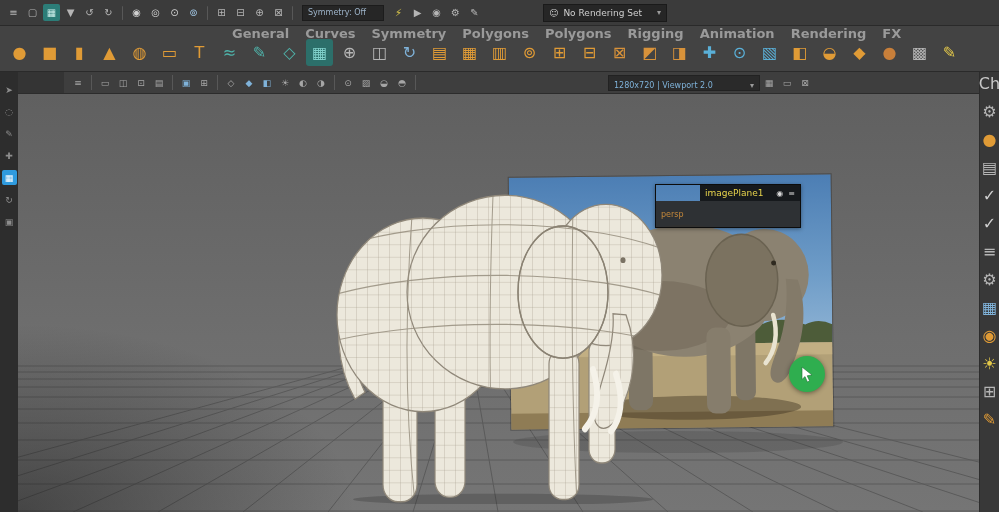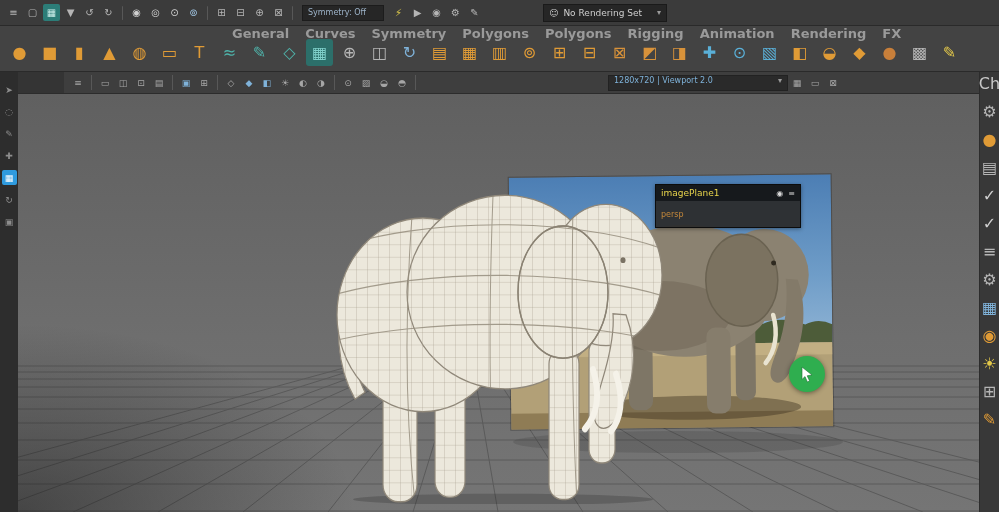--- a/index.html
+++ b/index.html
@@ -37,41 +37,41 @@
                align-items:center; justify-content:center; border-radius:2px; }
   .tool-slot.active { background:#2f9bdf; color:#fff; }
   .center { flex:1; display:flex; flex-direction:column; min-width:0; }
 
   .row3 { height:22px; background:#3e3e3e; border-bottom:1px solid #2c2c2c; display:flex;
           align-items:center; gap:1px; padding:0 4px 0 52px; position:relative; }
   .row3::before { content:""; position:absolute; left:0; top:0; width:46px; height:100%; background:#343434; }
   .vp-icon { width:16px; height:15px; font-size:9px; color:#a6a6a6; display:flex;
              align-items:center; justify-content:center; }
   .vp-dropdown { margin-left:188px; height:16px; background:#2a2a2a; border:1px solid #222;
-                 color:#7fb2d9; font-size:8px; padding:0 5px; display:flex; align-items:flex-start;
-                 gap:5px; width:180px; }
+                 color:#7fb2d9; font-size:8px; padding:0 5px; display:flex; align-items:flex-end;
+                 gap:5px; width:152px; }
 
   .viewport { flex:1; position:relative; overflow:hidden;
               background:linear-gradient(#606060,#6e6e6e 58%,#757575); }
   .floor { position:absolute; left:0; top:0; width:100%; height:100%; }
   .vignette { position:absolute; left:0; bottom:0; width:340px; height:190px; pointer-events:none;
               background:radial-gradient(ellipse at 0% 100%, rgba(22,22,22,.5), rgba(22,22,22,0) 70%); }
 
   .photo-plane { position:absolute; left:492px; top:82px; width:322px; height:252px;
                  transform:rotate(-0.6deg); outline:1px solid rgba(0,0,0,.25); }
   .model { position:absolute; left:305px; top:50px; width:362px; height:360px; }
 
   .watermark { position:absolute; left:352px; top:146px; width:320px; text-align:center;
                font-size:18px; font-weight:bold; letter-spacing:2px; color:#2b55d4; opacity:.8;
                pointer-events:none; }
 
   .hud { position:absolute; left:637px; top:90px; width:146px; border:1px solid #0c0c0c;
          font-size:9px; box-shadow:0 1px 4px rgba(0,0,0,.4); }
   .hud-row1 { background:rgba(18,18,18,.94); color:#e8d44c; height:16px; display:flex;
-              align-items:center; padding:0 5px; gap:5px; }
+              align-items:center; padding:0 5px; gap:5px;margin-left:44px; }
   .hud-row1 .hud-title { flex:1; white-space:nowrap; overflow:hidden; }
   .hud-btn { color:#d8d8d8; font-size:8px; cursor:default; }
   .hud-row2 { background:rgba(44,44,44,.94); color:#c5883a; height:26px; display:flex;
               align-items:center; padding:0 5px; font-size:8px; }
 
   .cursor-btn { position:absolute; left:771px; top:262px; width:36px; height:36px; border-radius:50%;
                 background:#2fae4f; box-shadow:0 1px 5px rgba(0,0,0,.45); display:flex;
                 align-items:center; justify-content:center; }
 
   .right-strip { width:20px; background:#383838; border-left:1px solid #2c2c2c; display:flex;

